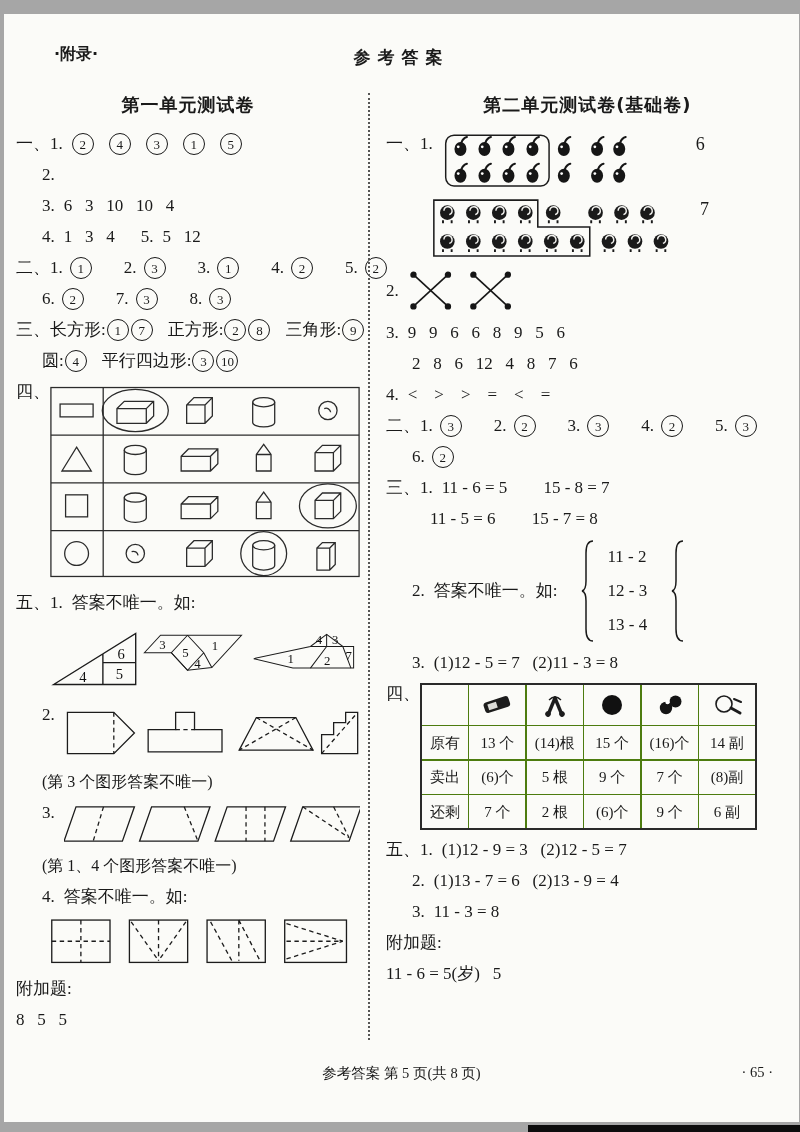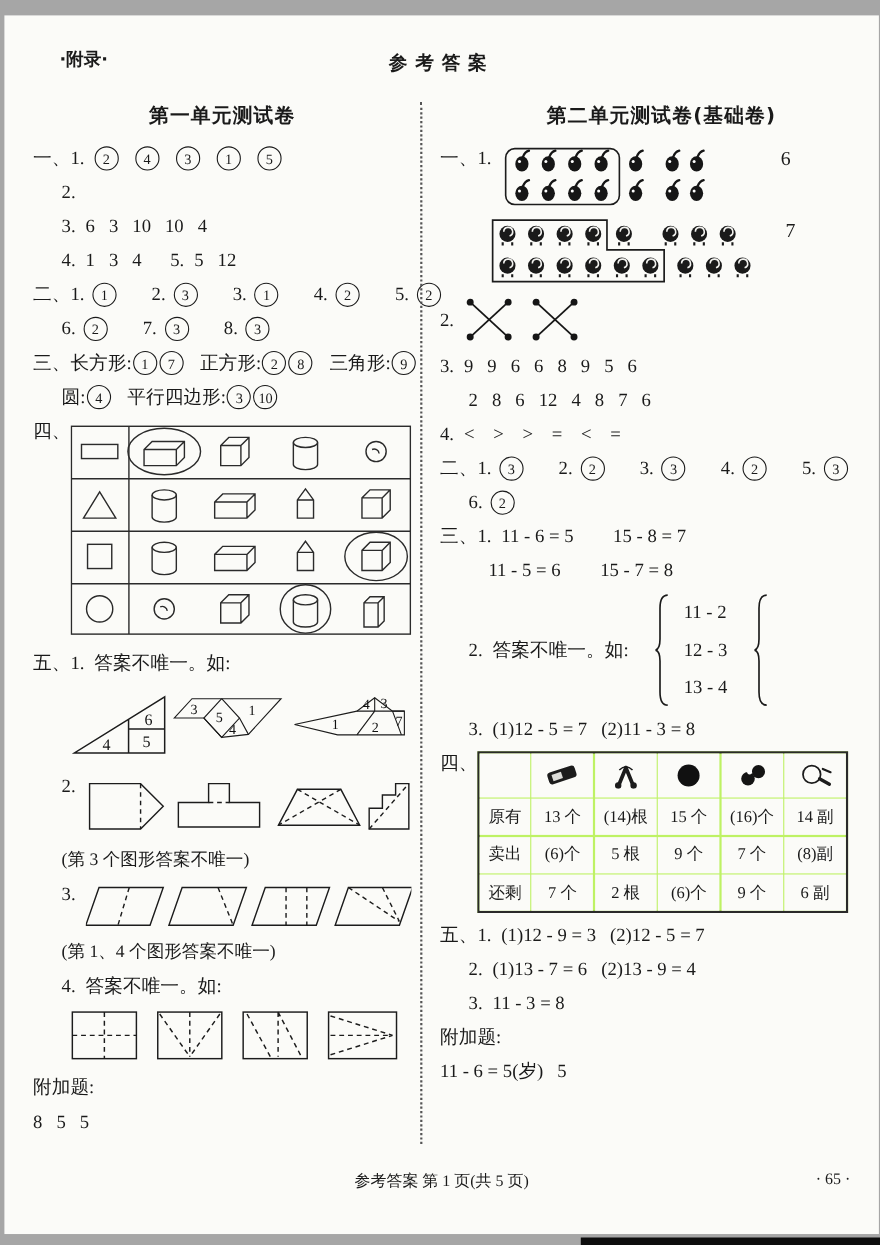--- a/index.html
+++ b/index.html
@@ -3,21 +3,21 @@
 <meta charset="utf-8">
 <style>
   html,body{margin:0;padding:0;}
   body{width:800px;height:1132px;background:#a6a6a6;position:relative;overflow:hidden;
        font-family:"Liberation Serif","DejaVu Serif",serif;color:#1a1a1a;}
   .page{position:absolute;left:4px;right:1px;top:14px;bottom:10px;background:#fbfbf8;}
   .corner{position:absolute;top:30px;left:50px;font-weight:bold;font-size:16px;
           font-family:"DejaVu Sans","Liberation Sans",sans-serif;}
   .main-title{margin:32px 0 24px;text-align:center;font-size:17px;font-weight:bold;letter-spacing:7px;
           font-family:"DejaVu Sans","Liberation Sans",sans-serif;}
-  .cols{display:flex;padding:0 24px 0 26px;}
+  .cols{display:flex;padding:0 24px 0 12px;}
   .col{box-sizing:border-box;}
   .col.left{width:352px;padding-right:8px;}
   .col.right{flex:1;border-left:2px dotted #555;padding-left:16px;}
   .col-title{text-align:center;font-size:18px;font-weight:bold;margin:0 0 16px;
           font-family:"DejaVu Sans","Liberation Sans",sans-serif;letter-spacing:1px;}
   .line{display:flex;align-items:center;margin:0 0 9px;line-height:22px;font-size:17px;}
   .line.top{align-items:flex-start;}
   .sec{white-space:pre;}
   .no{margin-right:9px;white-space:pre;}
   .txt{white-space:pre;}
@@ -34,21 +34,21 @@
   .pair .no{margin-right:7px;}
   .kv{display:inline-flex;align-items:flex-end;margin-right:14px;white-space:pre;}
   .kv .circ{margin:0 1px;}
   .caption{font-size:16px;}
   .figrow{margin-left:34px;}
   .cnt{font-size:18px;margin-left:14px;}
   .bgroup{display:inline-flex;align-items:center;margin-left:24px;}
   .bcol{display:inline-flex;flex-direction:column;margin-left:12px;}
   .bline{height:34px;display:flex;align-items:center;font-size:17px;white-space:pre;}
   .qtable{display:grid;grid-template-columns:46px repeat(5,56px);gap:1.4px;
-          background:#bef264;border:2px solid #2a2a2a;width:max-content;}
+          background:#4d7c0f;border:2px solid #2a2a2a;width:max-content;}
   .tc{background:#fbfbf8;display:flex;align-items:center;justify-content:center;
       height:33px;font-size:15px;white-space:pre;}
   .tc.th{height:40px;}
   .footer{position:absolute;left:0;right:0;bottom:36px;height:22px;font-size:14.5px;}
   .fc{position:absolute;left:0;right:0;text-align:center;}
   .fr{position:absolute;right:26px;}
   .bottom-strip{position:absolute;left:0;right:0;bottom:0;height:10px;background:#a6a6a6;}
   .black-bar{position:absolute;right:0;bottom:0;width:272px;height:7px;background:#0d0d0d;}
   svg{display:block;}
   svg text{font-family:"Liberation Serif","DejaVu Serif",serif;fill:#111;}
@@ -595,20 +595,20 @@
       <div class="line">
         <span class="txt">附加题:</span>
       </div>
       <div class="line">
         <span class="txt">11 - 6 = 5(岁)   5</span>
       </div>
     </div>
   </div>
 
   <div class="footer">
-    <span class="fc">参考答案  第 1 页(共 5 页)</span>
+    <span class="fc">参考答案  第 5 页(共 8 页)</span>
     <span class="fr">· 65 ·</span>
   </div>
 </div>
 
 <div class="bottom-strip">
   <div class="black-bar"></div>
 </div>
 
 </body></html>

